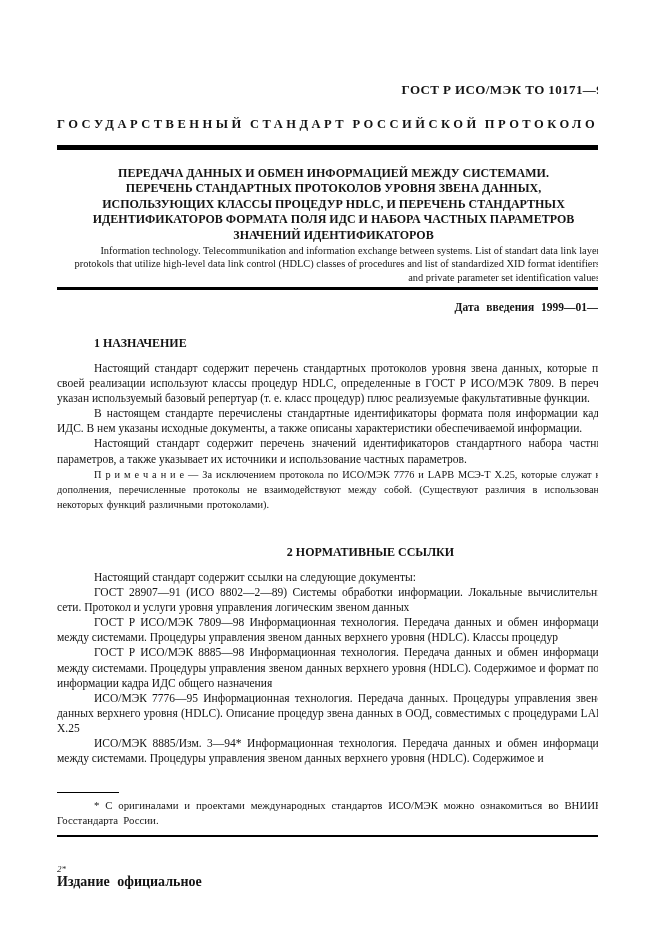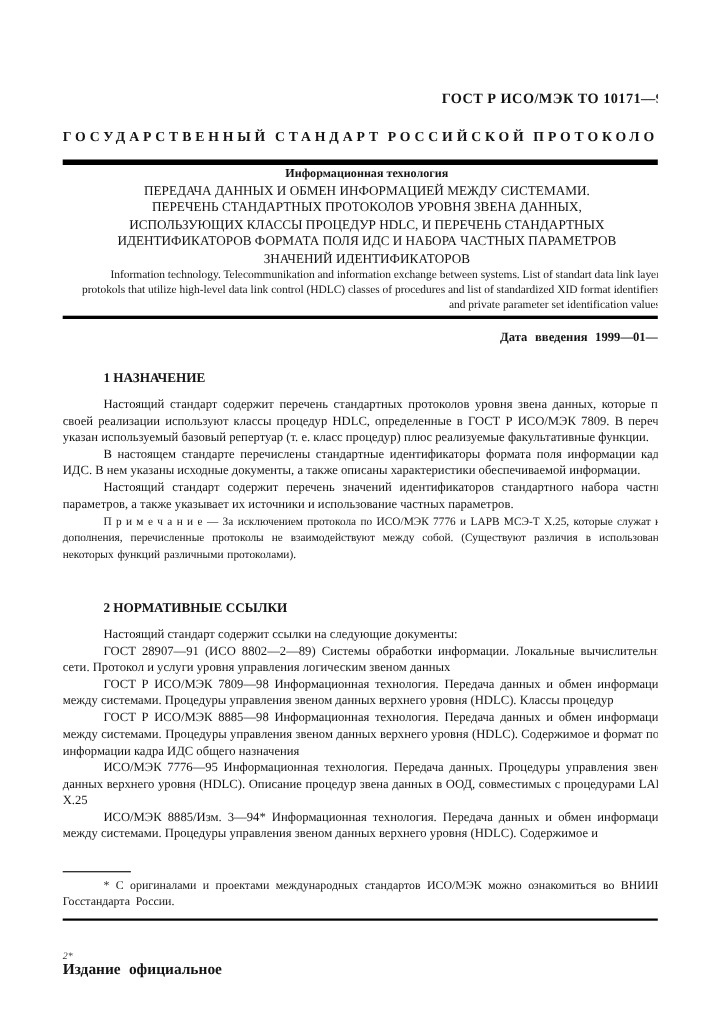--- a/index.html
+++ b/index.html
@@ -32,21 +32,21 @@
   .rule-heavy-top { top: 145px; height: 5px; background: #000; }
   .subject {
     top: 152px;
     text-align: center;
     font-weight: bold;
     font-size: 11px;
   }
   .doc-title {
     top: 166px;
     text-align: center;
-    font-weight: normal;
+    font-weight: bold;
     font-size: 12px;
     line-height: 15.4px;
   }
   .english-abstract {
     top: 244px;
     left: 67px;
     width: 533px;
     text-align: right;
     font-size: 10.4px;
     line-height: 13.4px;
@@ -58,21 +58,21 @@
     font-weight: bold;
     font-size: 11.5px;
     word-spacing: 4px;
   }
   .section-heading {
     font-weight: bold;
     font-size: 12px;
     padding-left: 37px;
   }
   .h-sec1 { top: 336px; }
-  .h-sec2 { top: 545px; }
+  .h-sec2 { top: 545px; text-align: center; }
   .body-block { font-size: 11.5px; line-height: 15.1px; }
   .body-block p {
     margin: 0;
     text-align: justify;
     text-indent: 37px;
   }
   .sec1-body { top: 361px; }
   .sec2-body { top: 570px; }
   .note-para {
     font-size: 10.3px !important;
@@ -116,21 +116,20 @@
 
   <div class="abs banner">
     <span>ГОСУДАРСТВЕННЫЙ</span>
     <span>СТАНДАРТ</span>
     <span>РОССИЙСКОЙ</span>
     <span>ПРОТОКОЛОВ</span>
   </div>
 
   <div class="abs rule-heavy-top"></div>
 
-  <div class="abs subject">Информационная технология</div>
 
   <div class="abs doc-title">
     <div>ПЕРЕДАЧА ДАННЫХ И ОБМЕН ИНФОРМАЦИЕЙ МЕЖДУ СИСТЕМАМИ.</div>
     <div>ПЕРЕЧЕНЬ СТАНДАРТНЫХ ПРОТОКОЛОВ УРОВНЯ ЗВЕНА ДАННЫХ,</div>
     <div>ИСПОЛЬЗУЮЩИХ КЛАССЫ ПРОЦЕДУР HDLC, И ПЕРЕЧЕНЬ СТАНДАРТНЫХ</div>
     <div>ИДЕНТИФИКАТОРОВ ФОРМАТА ПОЛЯ ИДС И НАБОРА ЧАСТНЫХ ПАРАМЕТРОВ</div>
     <div>ЗНАЧЕНИЙ ИДЕНТИФИКАТОРОВ</div>
   </div>
 
   <div class="abs english-abstract">Information technology. Telecommunikation and information exchange between systems. List of standart data link layer protokols that utilize high-level data link control (HDLC) classes of procedures and list of standardized XID format identifiers and private parameter set identification values</div>

